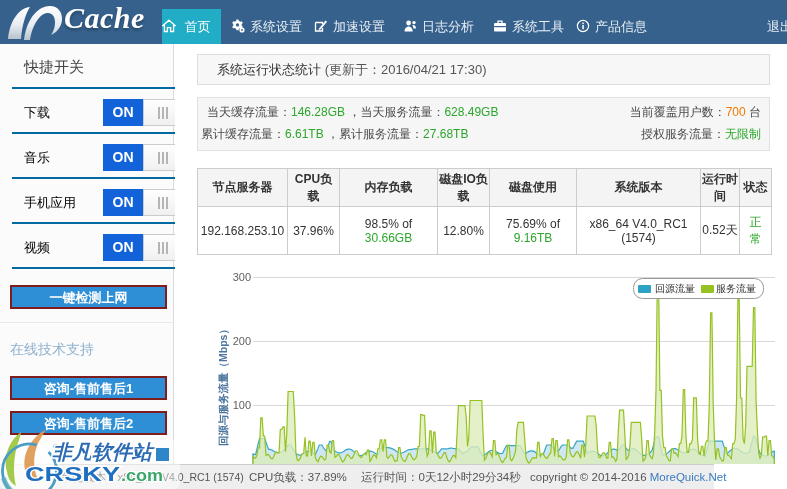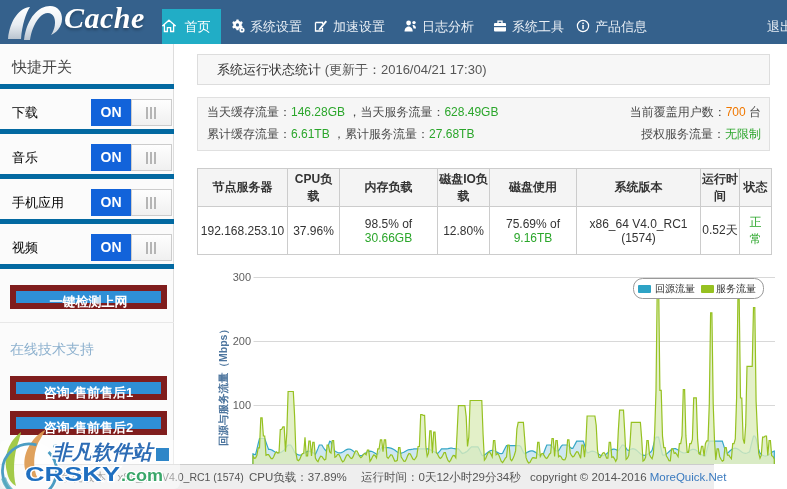--- a/index.html
+++ b/index.html
@@ -7,36 +7,36 @@
 
 #hdr{position:absolute;left:0;top:0;width:787px;height:44px;background:#35618c}
 #logo{position:absolute;left:64px;top:1px;color:#fff;font:italic bold 30px "Liberation Serif",serif;letter-spacing:0.5px;text-shadow:0 2px 3px rgba(0,0,0,.3)}
 #nav{position:absolute;left:162px;top:0;height:44px;color:#e9eff5;font-size:13px}
 .tab{position:absolute;top:9px;height:35px;line-height:35px;white-space:nowrap}
 .tab svg{vertical-align:-2px;margin-right:5px}
 #tab-home{left:0;width:59px;background:#21adc6;text-align:left;color:#fff}
 #logout{position:absolute;left:767px;top:9px;height:35px;line-height:35px;color:#e9eff5;font-size:13px;white-space:nowrap}
 
 #side{position:absolute;left:0;top:44px;width:174px;height:445px;background:#fbfbfb;border-right:1px solid #ddd}
-.srow{position:absolute;left:0;width:174px;border-bottom:5px solid #0369a1}
+.srow{position:absolute;left:12px;width:174px;border-bottom:2px solid #0369a1}
 .slabel{position:absolute;left:12px;top:0;height:45px;line-height:45px;font-size:13px;color:#000000}
 .toggle{position:absolute;left:91px;top:9px;width:81px;height:27px}
 .ton{position:absolute;left:0;top:0;width:40px;height:27px;background:#1263da;color:#fff;font-weight:bold;font-size:14px;text-align:center;line-height:27px}
 .toff{position:absolute;left:40px;top:0;width:41px;height:27px;background:linear-gradient(#fefefe,#f0f0f0);border:1px solid #ccc}
 .toff i{position:absolute;left:14px;top:7px;width:2px;height:12px;background:#b5b5b5}
 .toff i+i{left:18px}.toff i+i+i{left:22px}
-.bluebtn{position:absolute;left:10px;width:157px;height:24px;background:#2f8fd6;border:6px solid #7f1d1d;color:#fff;font-weight:bold;font-size:13px;text-align:center;line-height:22px}
+.bluebtn{position:absolute;left:10px;width:157px;height:24px;background:#2f8fd6;border:2px solid #7f1d1d;color:#fff;font-weight:bold;font-size:13px;text-align:center;line-height:22px}
 #support{position:absolute;left:10px;top:297px;font-size:14px;color:#8fb2cf}
 
 #content{position:absolute;left:175px;top:44px;width:708px;height:420px;background:#fff}
 .titlebox{position:absolute;left:22px;top:10px;width:573px;height:31px;background:#f7f7f7;border:1px solid #ddd;font-size:13px;color:#333;line-height:29px;padding-left:19px}
 .titlebox span{color:#555}
 .stats{position:absolute;left:22px;top:53px;width:573px;height:54px;background:#f6f6f6;border:1px solid #e0e0e0;font-size:12px;color:#4a4a4a}
 .stats .l1{position:absolute;left:9px;top:6px}
-.stats .l2{position:absolute;left:9px;top:28px}
+.stats .l2{position:absolute;left:3px;top:28px}
 .stats .r1{position:absolute;right:8px;top:6px}
 .stats .r2{position:absolute;right:8px;top:28px}
 .g{color:#2ba62b}
 .o{color:#f07800}
 table{position:absolute;left:22px;top:124px;width:574px;border-collapse:collapse;font-size:12px;color:#333;table-layout:fixed}
 th,td{border:1px solid #ccc;text-align:center;vertical-align:middle}
 th{background:#f4f4f4;height:38px;font-weight:bold;font-size:12px;padding:0}
 th.p2{padding:0 2px}
 td{height:48px;padding:0 2px}
 

